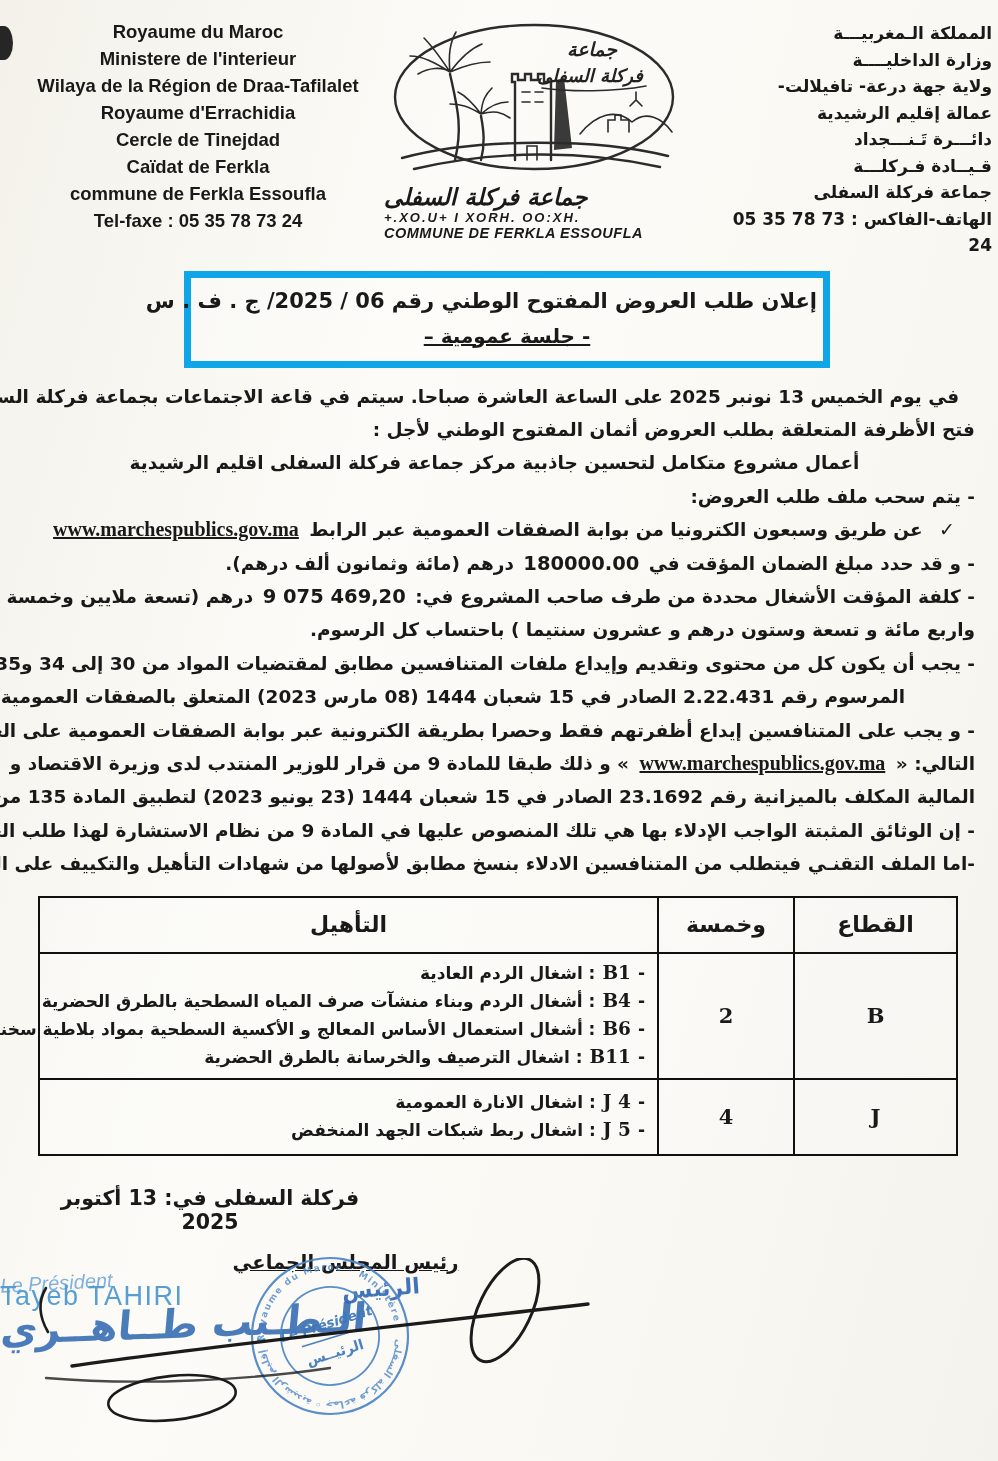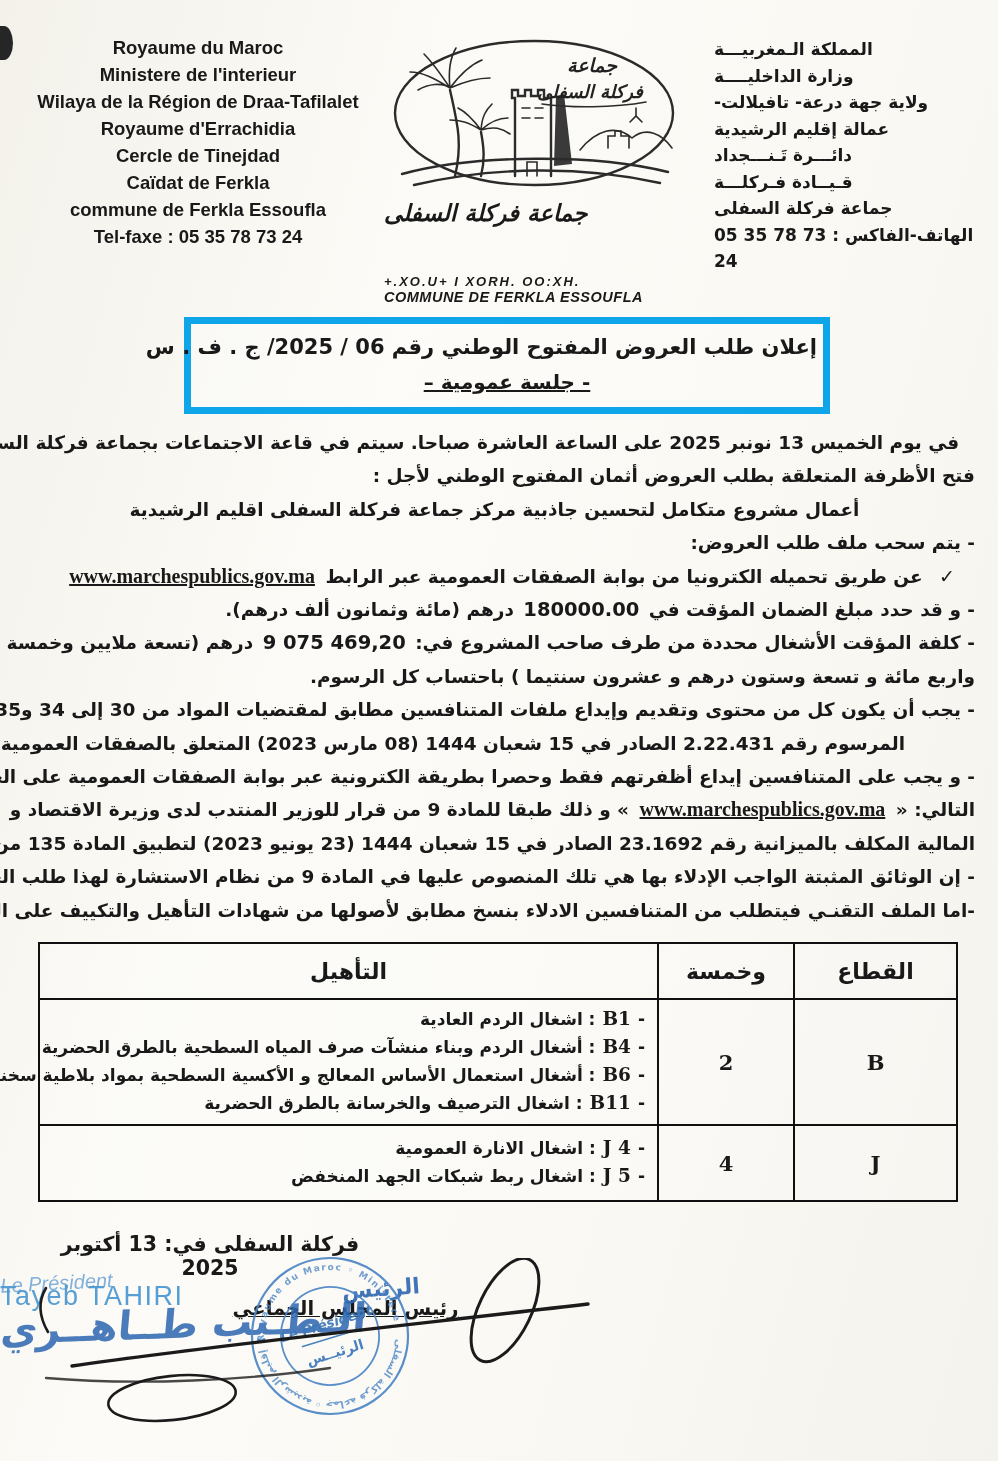--- a/index.html
+++ b/index.html
@@ -5,28 +5,28 @@
   html,body{margin:0;padding:0;}
   body{
     width:998px;height:1461px;overflow:hidden;position:relative;
     background:linear-gradient(105deg,#f3f1ea 0%,#fcfbf7 35%,#faf8f3 70%,#f4f2ec 100%);
     font-family:"DejaVu Sans",sans-serif;color:#191919;
     -webkit-font-smoothing:antialiased;
   }
   .corner-mark{position:absolute;left:0;top:26px;width:13px;height:34px;background:#262626;
     border-radius:0 70% 70% 0/0 50% 50% 0;}
   
-  .header{display:flex;padding:24px 6px 0 12px;}
+  .header{display:flex;padding:8px 6px 0 12px;}
   .h-left{width:372px;text-align:center;font-family:"Liberation Sans",sans-serif;
     font-weight:bold;font-size:18.5px;line-height:27px;padding-top:10px;}
   .h-center{width:330px;text-align:left;padding-top:2px;font-style:italic;}
-  .h-right{flex:1;text-align:left;direction:rtl;font-weight:bold;font-size:17px;line-height:26.5px;padding-top:12px;}
+  .h-right{flex:1;text-align:right;direction:rtl;font-weight:bold;font-size:17px;line-height:26.5px;padding-top:12px;}
   .u{}
   .logo-ar{font-size:23px;font-weight:bold;margin-top:-2px;}
-  .logo-tif{font-size:13px;font-weight:bold;letter-spacing:2px;font-family:"Liberation Sans",sans-serif;margin-top:48px;}
+  .logo-tif{font-size:13px;font-weight:bold;letter-spacing:2px;font-family:"Liberation Sans",sans-serif;}
   .logo-fr{font-size:14.5px;font-weight:bold;letter-spacing:.5px;font-family:"Liberation Sans",sans-serif;}
   .emblem{stroke:#2b2b2b;fill:none;stroke-width:2.4;stroke-linecap:round;}
   .emblem-thin{stroke:#2b2b2b;fill:none;stroke-width:1.6;stroke-linecap:round;}
   .emblem-fill{fill:#3a3a3a;stroke:none;}
   .emblem-txt{font-family:"DejaVu Sans",sans-serif;font-weight:bold;fill:#222;}
   
   .title-box{width:620px;margin:12px 168px 0 auto;border:7px solid #0ea5e9;
     direction:rtl;text-align:center;font-weight:bold;padding:11px 6px 13px;background:rgba(255,255,255,.25);}
   .title-l1{font-size:21px;white-space:nowrap;}
   .title-l2{font-size:20px;margin-top:11px;text-decoration:underline;}
@@ -148,21 +148,21 @@
   <div class="title-l2">- جلسة عمومية –</div>
 </section>
 
 <section class="body-text" dir="rtl">
   <p class="ind16">في يوم الخميس 13 نونبر 2025   على الساعة العاشرة صباحا. سيتم في قاعة الاجتماعات بجماعة فركلة السفلى</p>
   <p>فتح الأظرفة المتعلقة بطلب العروض أثمان المفتوح الوطني  لأجل :</p>
   <p class="center">أعمال مشروع متكامل لتحسين جاذبية مركز جماعة فركلة السفلى اقليم الرشيدية</p>
   <p>- يتم سحب ملف طلب العروض:</p>
   <p class="ind22">
     <span class="check">✓</span>
-    <span>عن طريق تحميله الكترونيا من بوابة الصفقات العمومية عبر الرابط</span>
+    <span>عن طريق وسبعون الكترونيا من بوابة الصفقات العمومية عبر الرابط</span>
     <span class="url" dir="ltr">www.marchespublics.gov.ma</span>
   </p>
   <p>
     <span>- و قد حدد مبلغ الضمان المؤقت في</span>
     <span class="num" dir="ltr">180000.00</span>
     <span>درهم (مائة وثمانون ألف  درهم).</span>
   </p>
   <p>
     <span>- كلفة المؤقت الأشغال محددة من طرف صاحب المشروع في:</span>
     <span class="num" dir="ltr">9 075 469,20</span>

